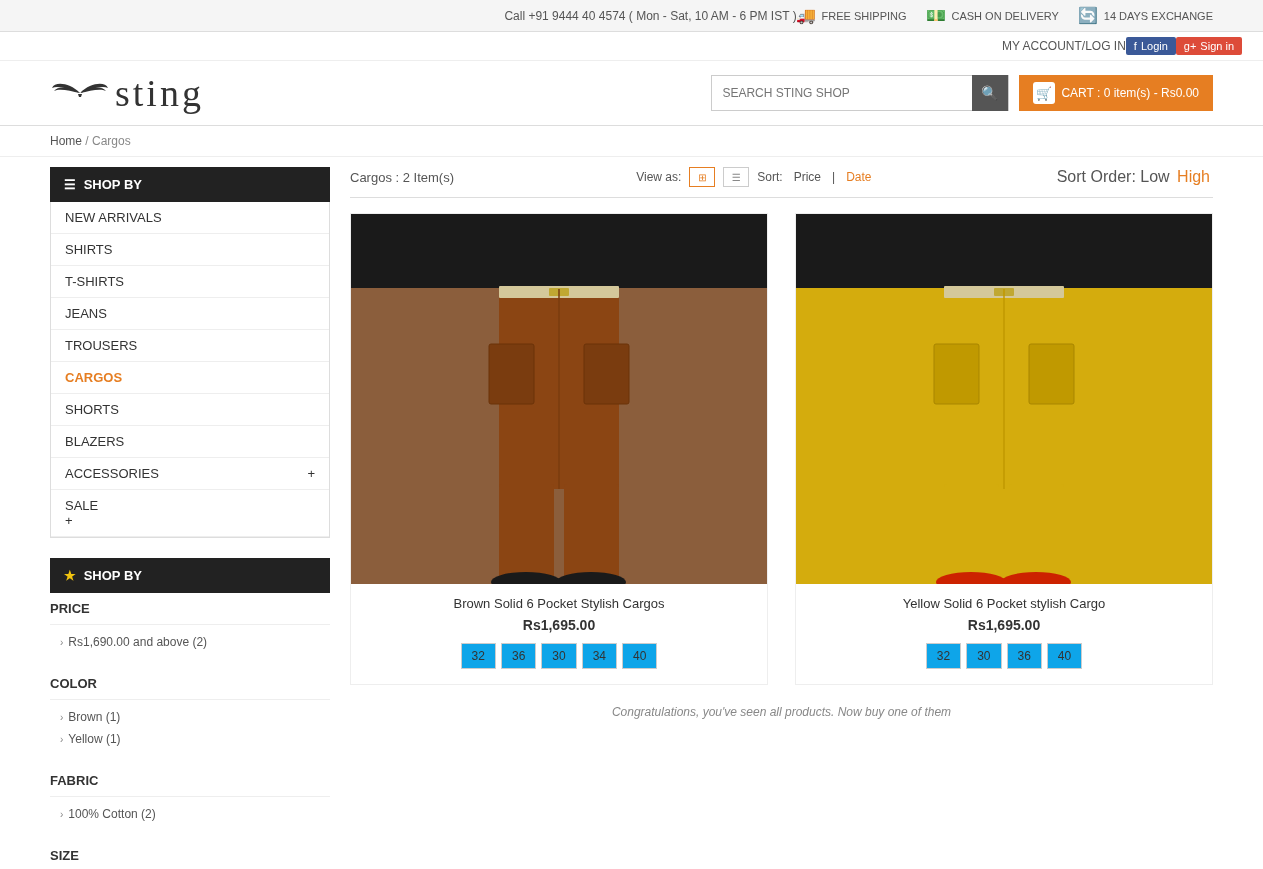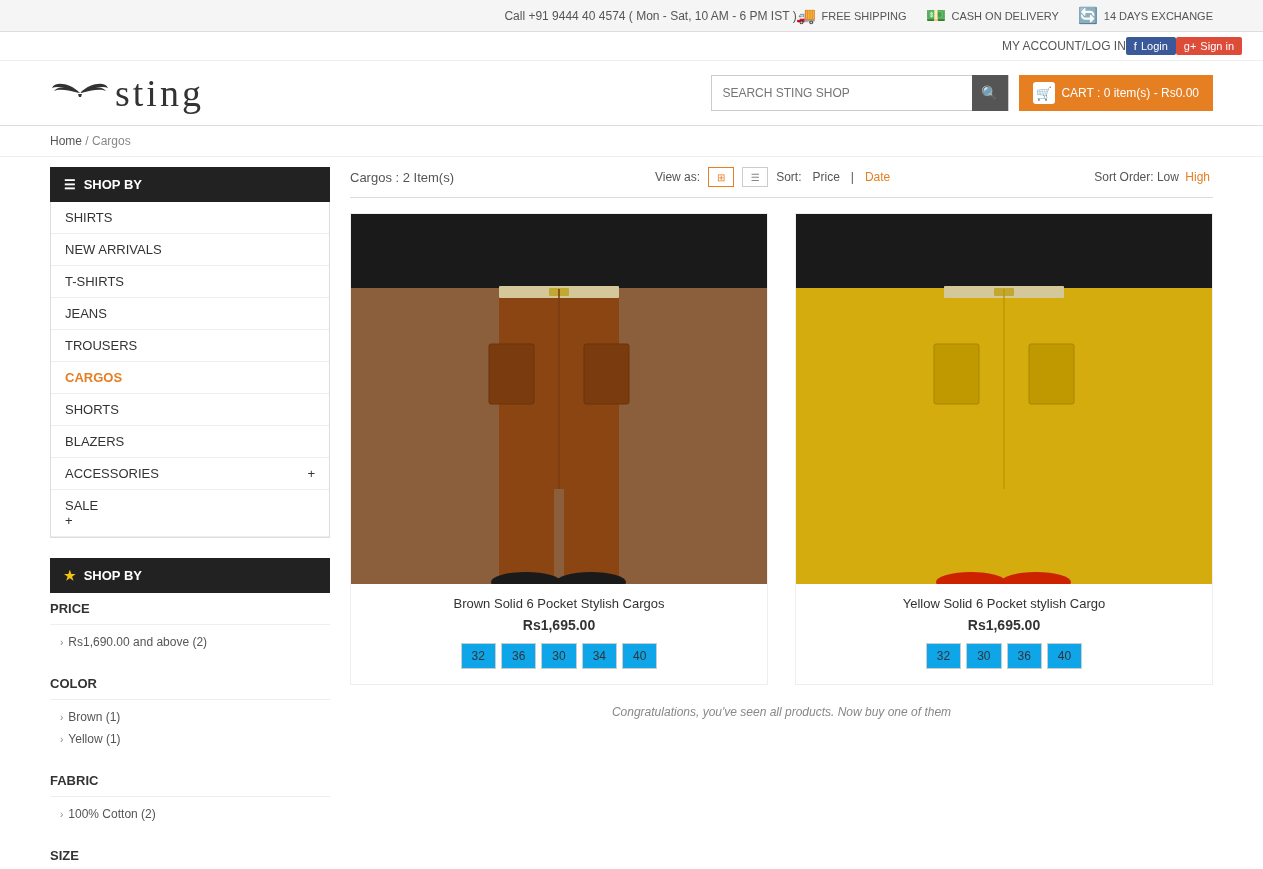--- a/index.html
+++ b/index.html
@@ -198,21 +198,21 @@
     .toolbar-left { font-size: 13px; color: #555; }
     .toolbar-middle { display: flex; align-items: center; gap: 8px; font-size: 12px; color: #555; }
     .view-btn {
       width: 26px; height: 20px;
       border: 1px solid #ccc;
       cursor: pointer;
       display: flex; align-items: center; justify-content: center;
       font-size: 10px; color: #888;
     }
     .view-btn.active { border-color: #e67e22; color: #e67e22; }
-    .toolbar-right { font-size: 12px; color: #555; }
+    .toolbar-right { font-size: 16px; color: #555; }
     .sort-link { color: #555; text-decoration: none; cursor: pointer; margin: 0 3px; }
     .sort-link.active { color: #e67e22; }
 
     .product-grid {
       display: grid;
       grid-template-columns: 1fr 1fr;
       gap: 27px;
       margin-bottom: 20px;
     }
     .product-card {
@@ -363,22 +363,22 @@
 
 <div class="main-layout">
 
   <div class="sidebar">
 
     <div class="sidebar-section-header">
       <span>☰</span>
       <span>SHOP BY</span>
     </div>
     <div class="sidebar-nav">
+      <a class="sidebar-nav-item">NEW ARRIVALS</a>
       <a class="sidebar-nav-item">SHIRTS</a>
-      <a class="sidebar-nav-item">NEW ARRIVALS</a>
       <a class="sidebar-nav-item">T-SHIRTS</a>
       <a class="sidebar-nav-item">JEANS</a>
       <a class="sidebar-nav-item">TROUSERS</a>
       <a class="sidebar-nav-item active">CARGOS</a>
       <a class="sidebar-nav-item">SHORTS</a>
       <a class="sidebar-nav-item">BLAZERS</a>
       <a class="sidebar-nav-item" style="display:flex;justify-content:space-between;">
         <span>ACCESSORIES</span>
         <span>+</span>
       </a>

